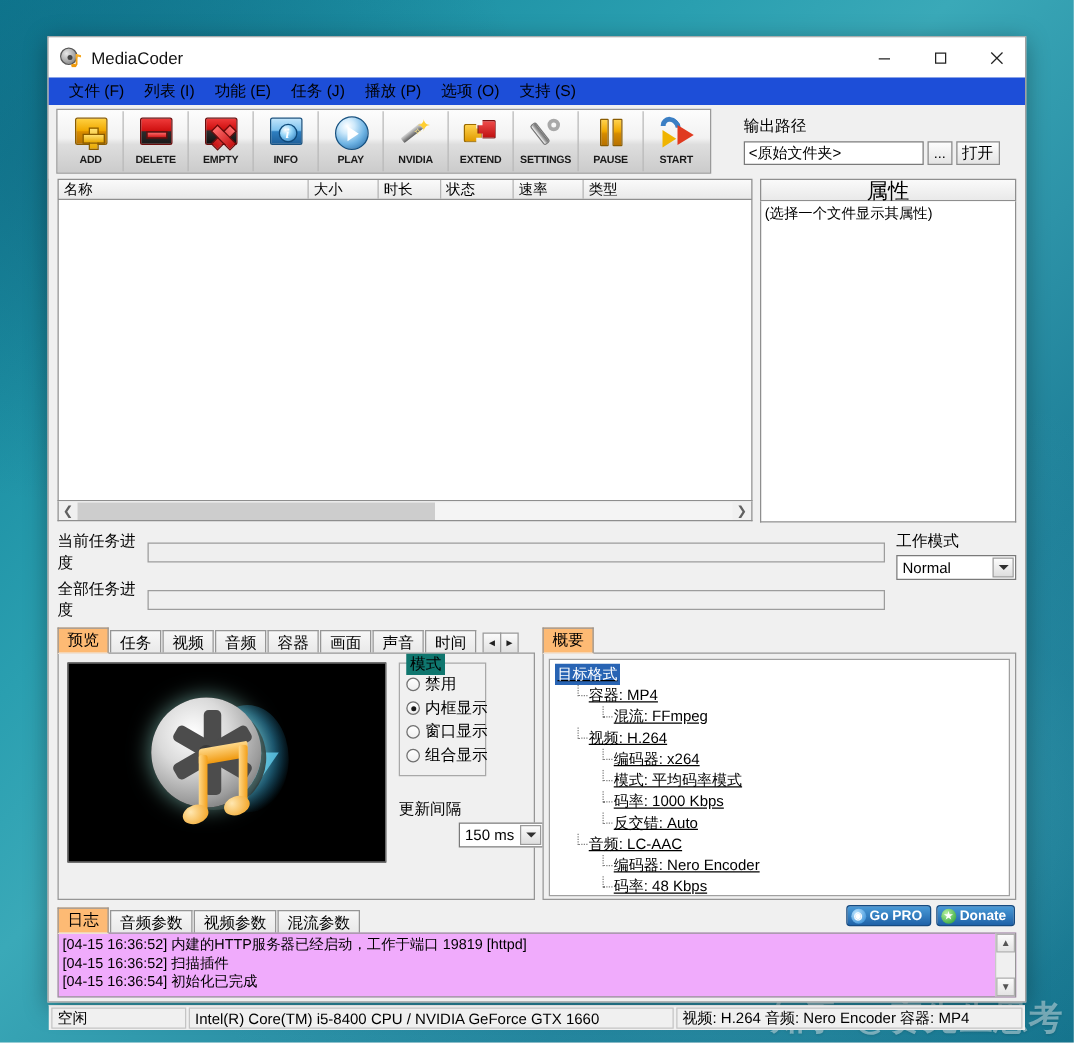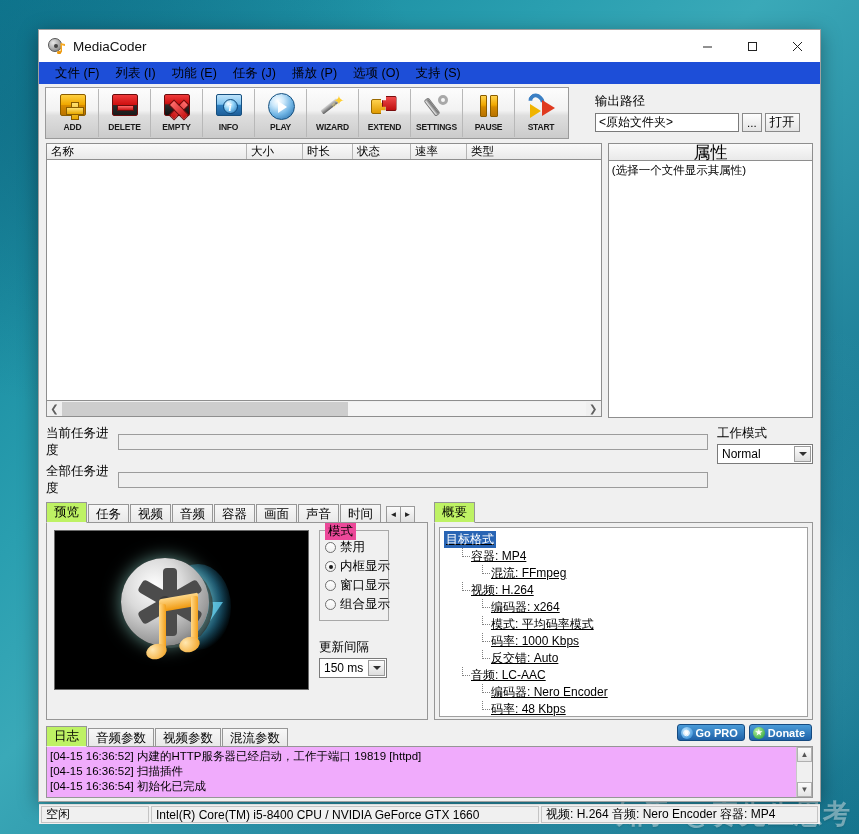--- a/index.html
+++ b/index.html
@@ -289,21 +289,21 @@
   .tabs-right { width:382px; flex:1; }
   .tabstrip { display:flex; align-items:flex-end; height:21px; position:relative; }
   .tab {
     height:19px; padding:0 7px; font-size:12.5px; color:#000;
     background:linear-gradient(180deg,#f7f7f7,#e8e8e8);
     border:1px solid #969696; border-bottom:none;
     display:flex; align-items:center; margin-right:1px;
     font-family:"Liberation Sans", sans-serif;
   }
   .tab.active {
-    height:21px; background:#bef264; border-bottom:1px solid #f0f0f0;
+    height:21px; background:#fdba74; border-bottom:1px solid #f0f0f0;
     position:relative; z-index:3;
   }
   .tab-spin { display:flex; margin-left:4px; }
   .spin-btn {
     width:15px; height:17px; background:linear-gradient(180deg,#fbfbfb,#e0e0e0);
     border:1px solid #9a9a9a; display:flex; align-items:center; justify-content:center;
     font-size:8px; color:#222; margin-right:-1px;
   }
   .tabpage {
     border:1px solid #969696; background:#f0f0f0; margin-top:-1px;
@@ -361,35 +361,35 @@
     transform:rotate(-18deg);
   }
   .logo .music .head1 { left:-7px; top:52px; }
   .logo .music .head2 { left:26px; top:45px; }
 
   .mode-col { margin-left:10px; width:72px; }
   .groupbox {
     border:1px solid #a8a8a8; padding:6px 5px 5px 5px; position:relative; width:70px;
   }
   .groupbox > .gb-title {
-    position:absolute; top:-8px; left:5px; background:#ec4899; padding:0 3px;
+    position:absolute; top:-8px; left:5px; background:#0f766e; padding:0 3px;
     font-size:12.5px; color:#000;
   }
   .radio-row { display:flex; align-items:center; margin:2px 0; }
   .radio {
     width:11px; height:11px; border-radius:50%; border:1px solid #707070;
     background:linear-gradient(180deg,#fff,#efefef); margin-right:4px; position:relative; flex:none;
   }
   .radio.on::after {
     content:""; position:absolute; left:2.5px; top:2.5px; width:4px; height:4px;
     border-radius:50%; background:#1a1a1a;
   }
   .radio-lbl { font-size:12.5px; color:#000; white-space:nowrap; }
   .interval-lbl { font-size:12.5px; color:#000; margin-top:18px; margin-bottom:2px; }
-  .interval-combo { width:68px; }
+  .interval-combo { width:68px;margin-left:48px; }
 
   
   .summary-page { height:198px; padding:4px; }
   .tree {
     height:190px; background:#fff; border:1px solid #a0a0a0;
     padding:3px 4px; font-size:12px; color:#000; overflow:hidden;
     font-family:"Liberation Sans", sans-serif;
   }
   .tr { display:flex; align-items:center; height:17px; white-space:nowrap;text-decoration:underline; }
   .tr .txt { color:#000; }
@@ -546,21 +546,21 @@
       </div>
 
       <div class="tb-btn">
         <div class="tb-ico">
           <div class="ico-wand">
               <div class="stick"></div>
               <div class="spark">✦</div>
               <div class="spark2">✧</div>
             </div>
         </div>
-        <div class="tb-lbl">WIZARD</div>
+        <div class="tb-lbl">NVIDIA</div>
       </div>
 
       <div class="tb-btn">
         <div class="tb-ico">
           <div class="ico-puz">
               <div class="p1"></div>
               <div class="p2"></div>
             </div>
         </div>
         <div class="tb-lbl">EXTEND</div>

